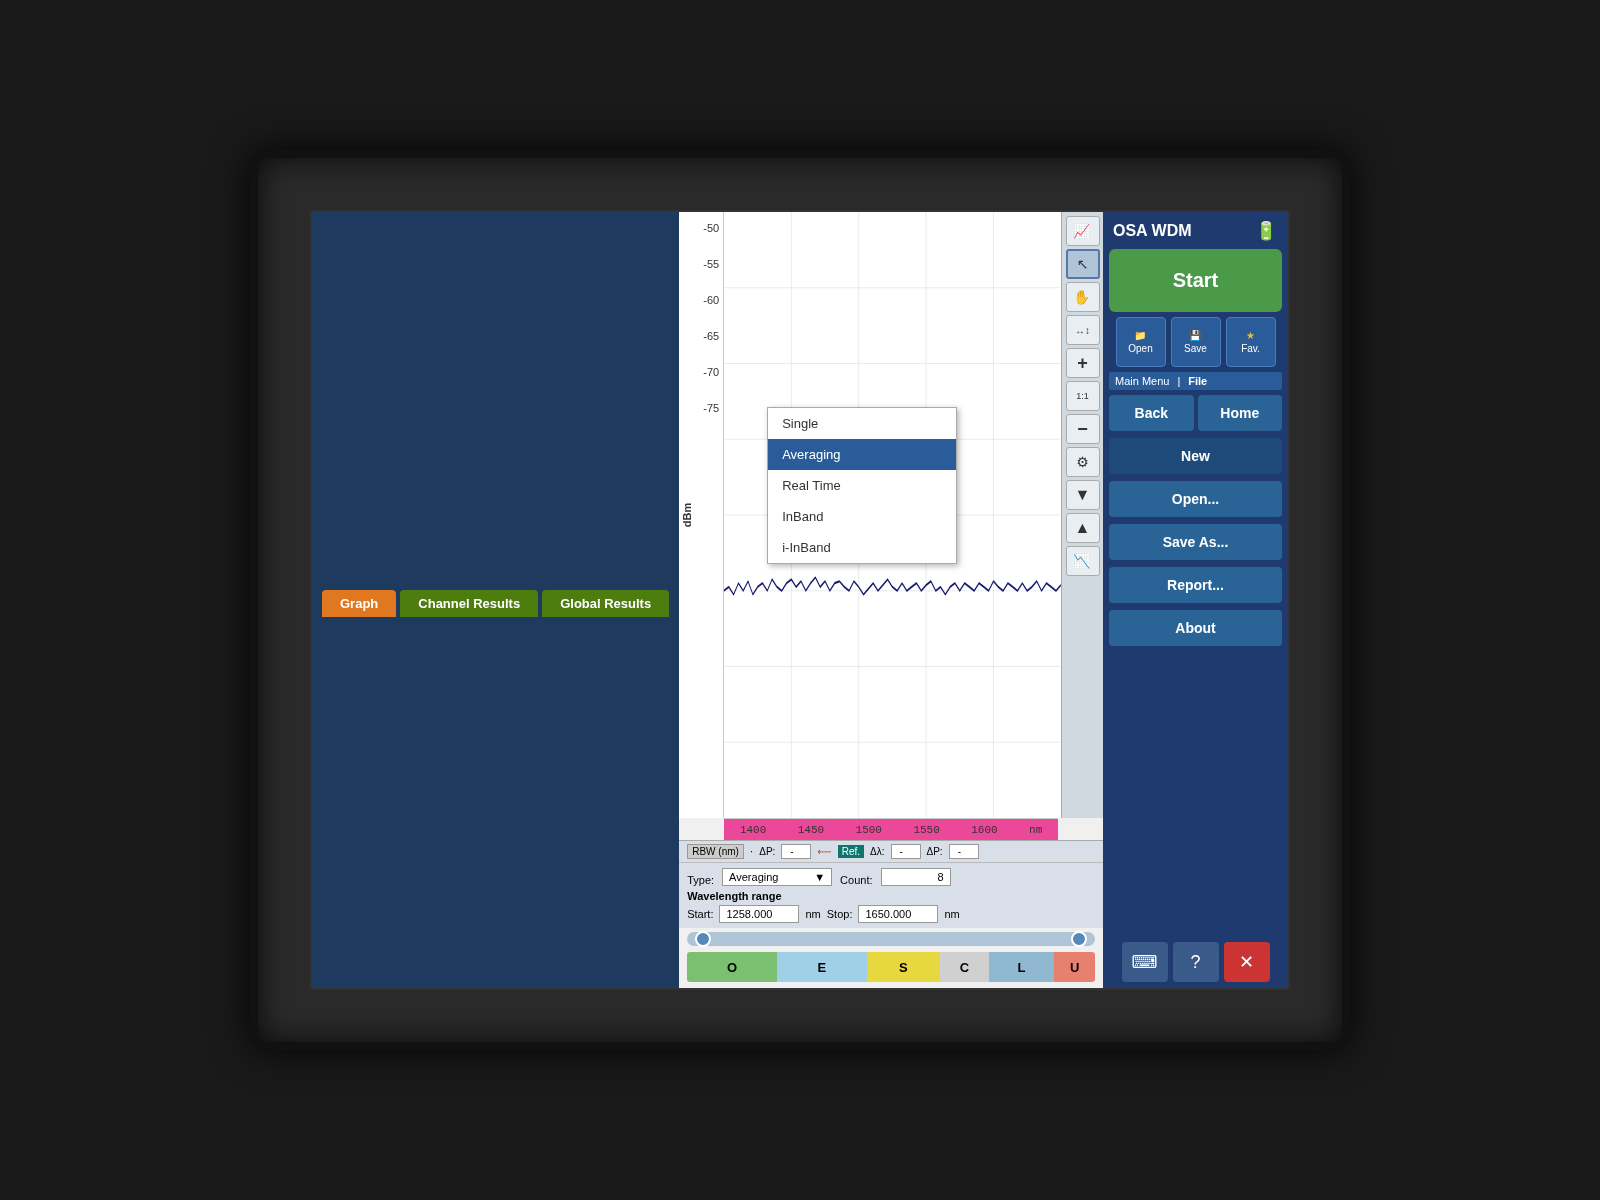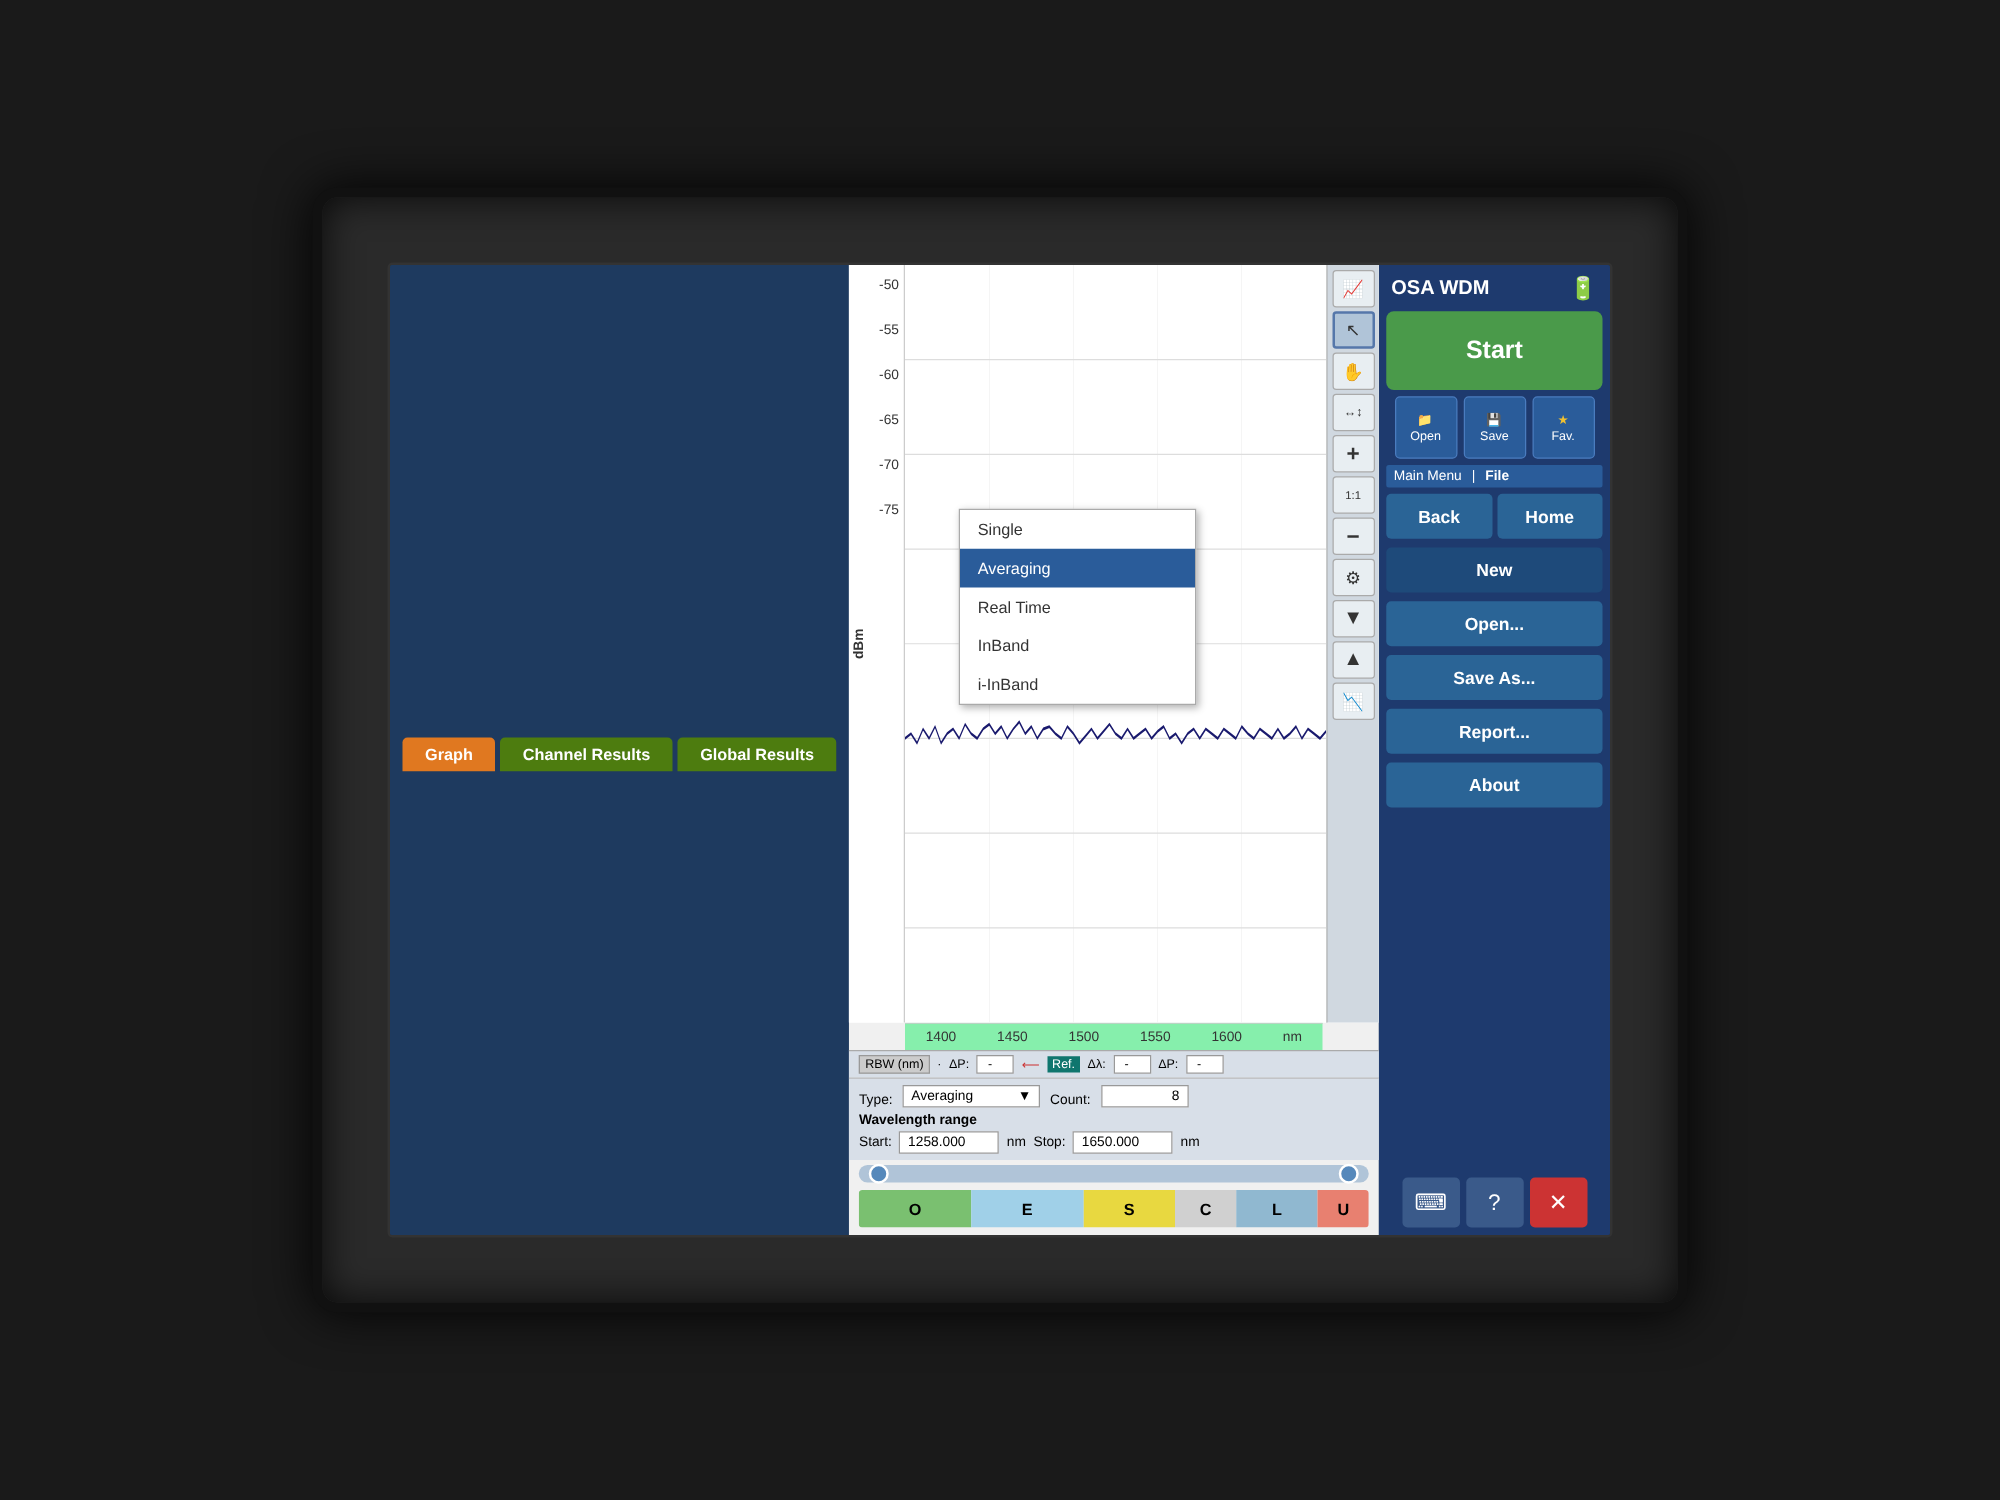--- a/index.html
+++ b/index.html
@@ -326,21 +326,21 @@
             <div class="toolbar-btn" title="Zoom In" style="font-size:18px; font-weight:bold;">+</div>
             <div class="toolbar-btn" title="1:1" style="font-size:9px;">1:1</div>
             <div class="toolbar-btn" title="Zoom Out" style="font-size:18px; font-weight:bold;">−</div>
             <div class="toolbar-btn" title="Config">⚙</div>
             <div class="toolbar-btn" title="Down" style="font-size:16px;">▼</div>
             <div class="toolbar-btn" title="Up" style="font-size:16px;">▲</div>
             <div class="toolbar-btn" title="Graph2">📉</div>
           </div>
         </div>
 
-        <div style="display:flex; justify-content:space-around; align-items:center; font-size:11px; color:#333; border-top:1px solid #ccc; height:22px; background:#86efac; margin-left:45px; margin-right:45px;">
+        <div style="display:flex; justify-content:space-around; align-items:center; font-size:11px; color:#333; border-top:1px solid #ccc; height:22px; background:#ec4899; margin-left:45px; margin-right:45px;font-family:Liberation Mono, monospace;">
           <span>1400</span>
           <span>1450</span>
           <span>1500</span>
           <span>1550</span>
           <span>1600</span>
           <span>nm</span>
         </div>
 
         <div style="background:#d8dfe8; padding:3px 8px; font-size:10px; border-top:1px solid #aaa;">
           <div style="display:flex; align-items:center; gap:6px;">

